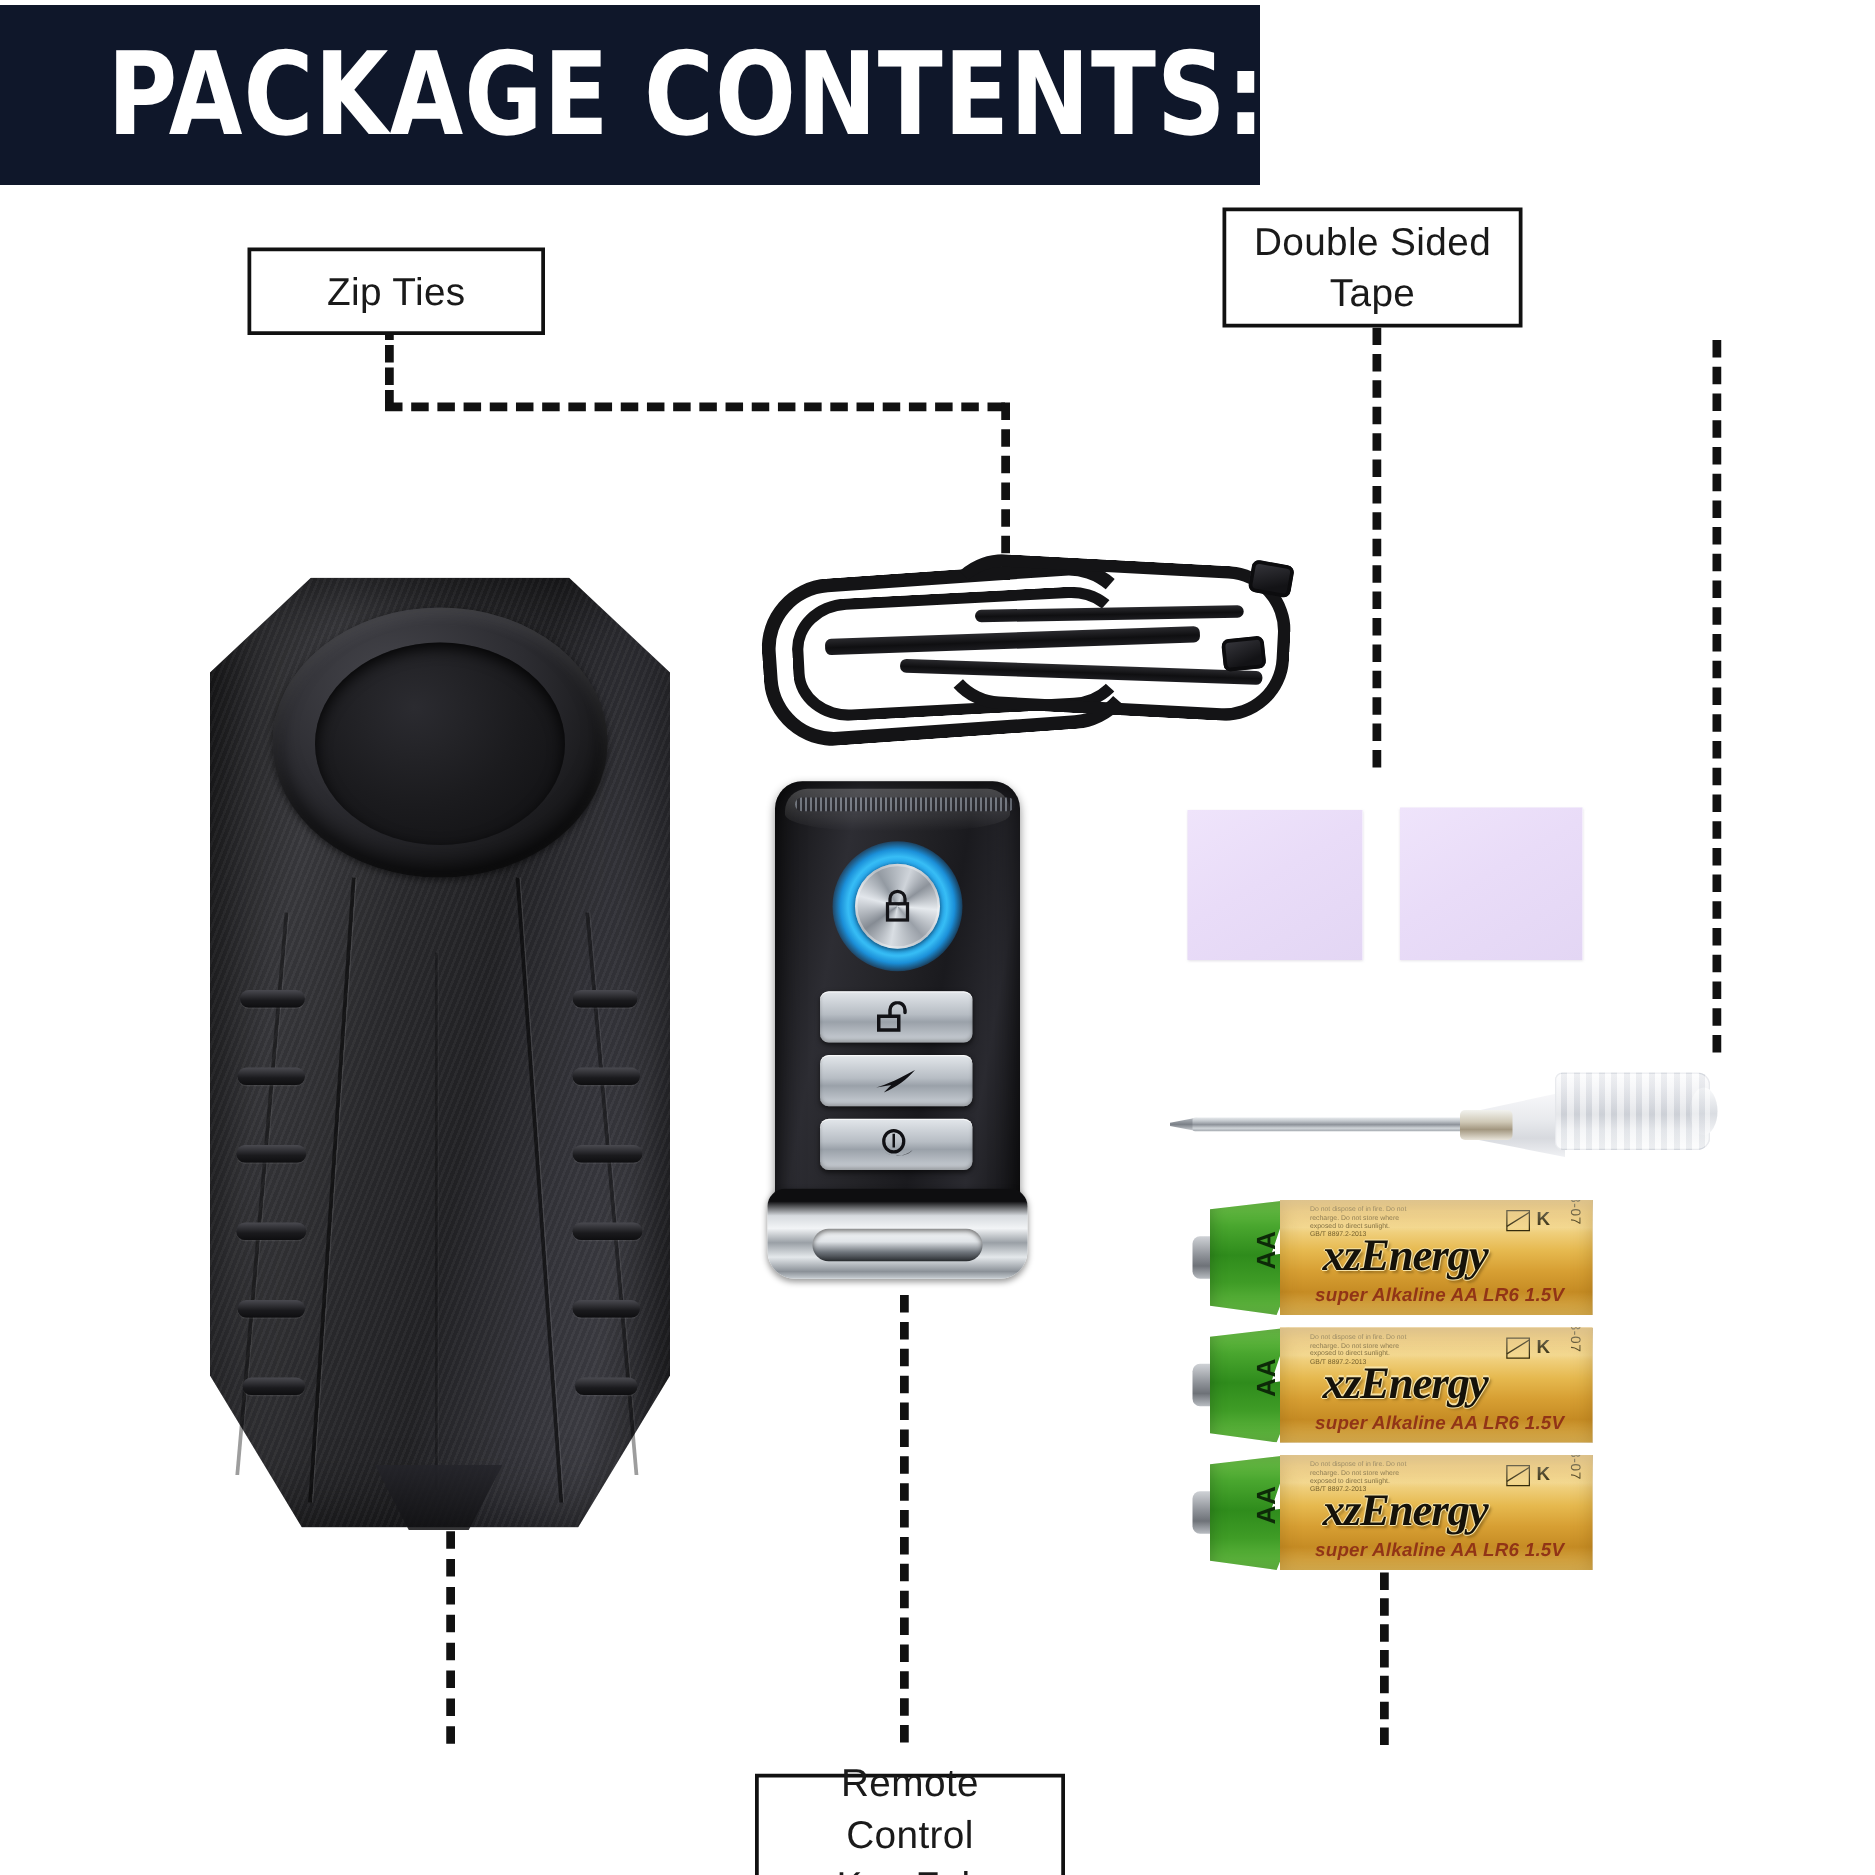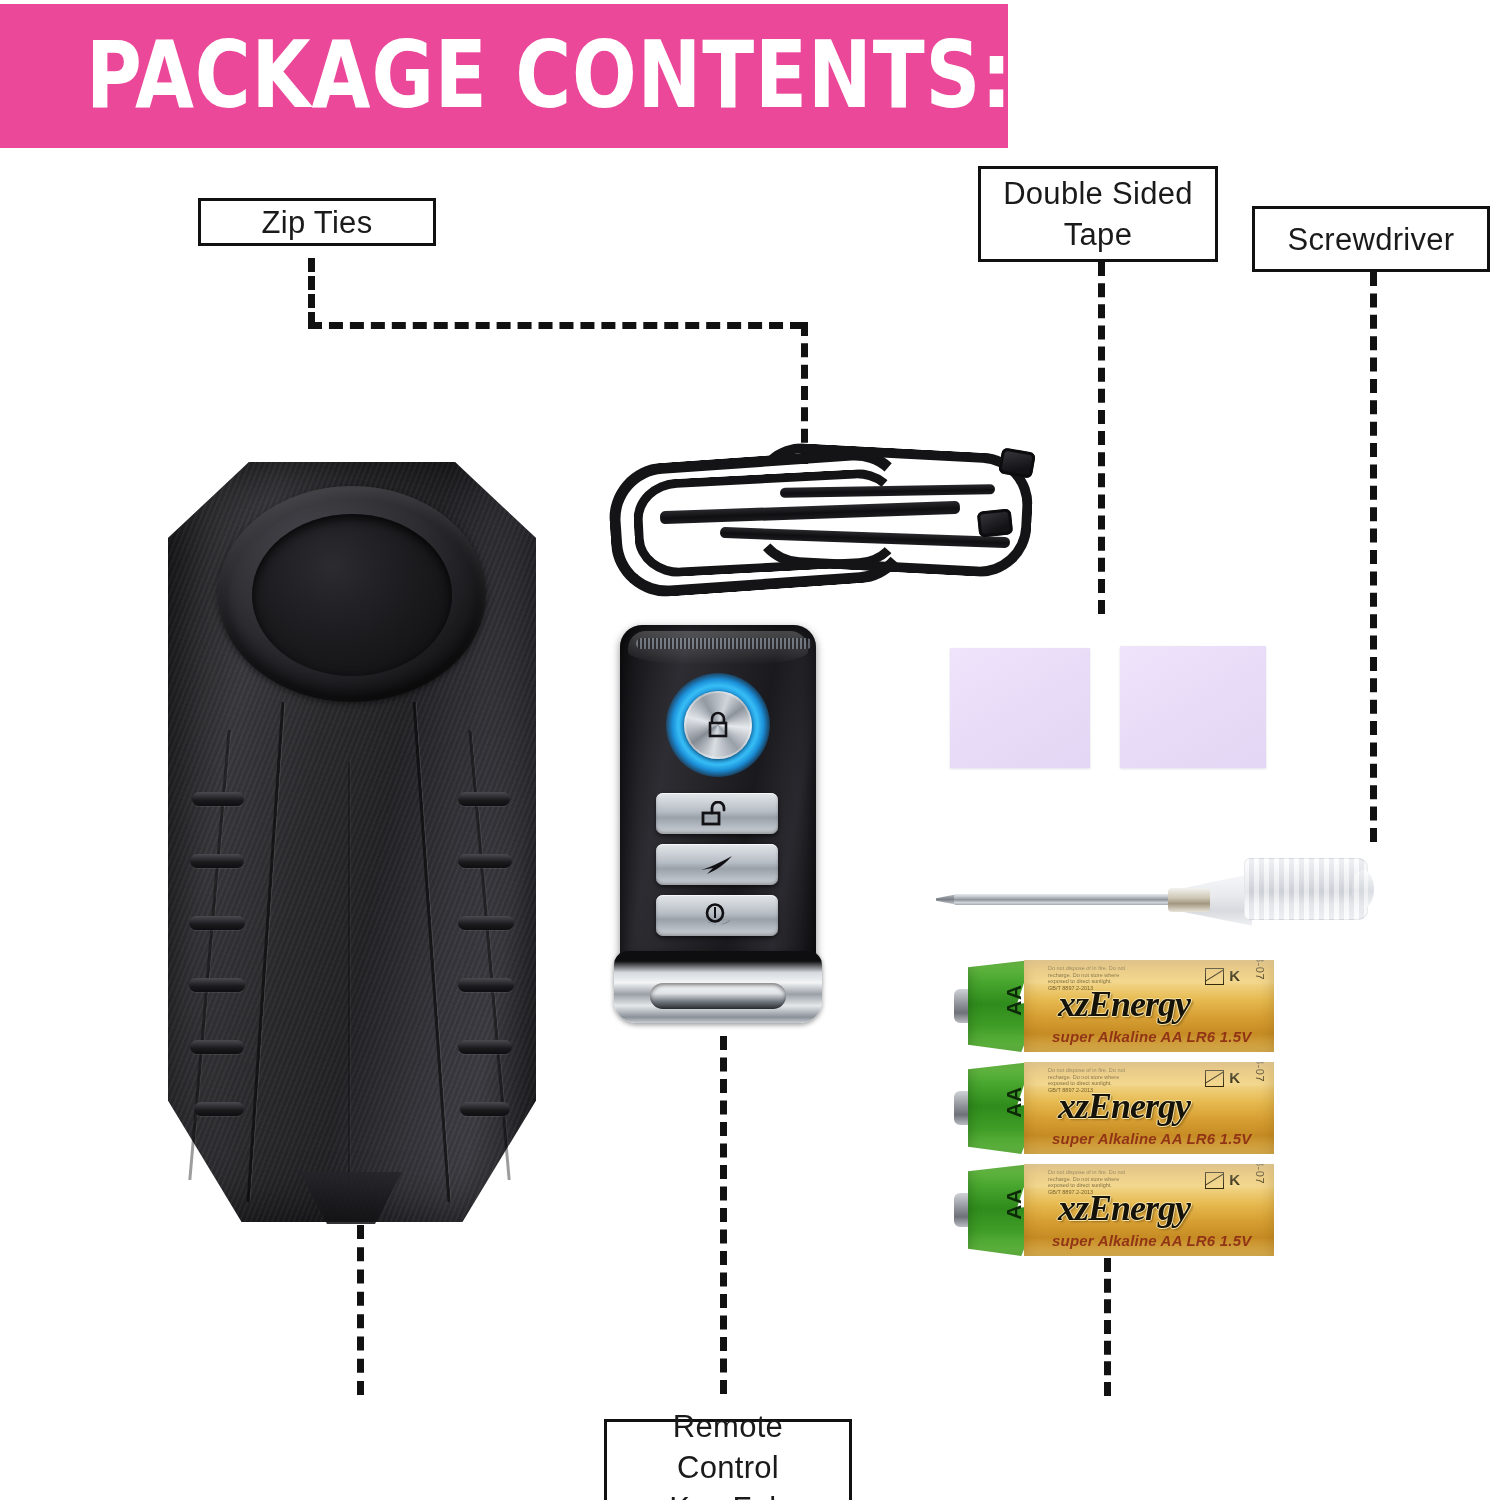--- a/index.html
+++ b/index.html
@@ -16,21 +16,21 @@
     height: 1500px;
     background: #ffffff;
     overflow: hidden;
   }
 
   
   #header-banner {
     position: absolute;
     left: 0; top: 4px;
     width: 1008px; height: 144px;
-    background: #ec4899;
+    background: #0f172a;
     box-sizing: border-box;
   }
   #header-title {
     position: absolute;
     left: 86px; top: 16px;
     width: 900px;
     color: #ffffff;
     font-family: "Liberation Sans Narrow", "DejaVu Sans Condensed", "Liberation Sans", sans-serif;
     font-weight: bold;
     font-size: 92px;
@@ -679,25 +679,24 @@
       <div class="bat-icons">
         <div class="bat-icon-box"></div>
         <div class="bat-icon-k">K</div>
       </div>
       <div class="bat-date">2023-07</div>
       <div class="bat-brand">xzEnergy</div>
       <div class="bat-subtitle">super Alkaline AA LR6 1.5V</div>
     </div>
   </div>
 
-  <div class="label-box" style="left:198px; top:198px; width:238px; height:48px;text-align:right;">Zip Ties</div>
+  <div class="label-box" style="left:198px; top:198px; width:238px; height:70px;text-align:right;">Zip Ties</div>
 
   <div class="label-box" style="left:978px; top:166px; width:240px; height:96px;">Double Sided
 Tape</div>
 
-  <div class="label-box" style="left:1252px; top:206px; width:238px; height:66px;">Screwdriver</div>
 
 
   <div class="label-box" style="left:604px; top:1398px; width:248px; height:96px;margin-top:21px;">Remote Control
 Key Fob</div>
 
 
 </div>
 
 </body></html>

